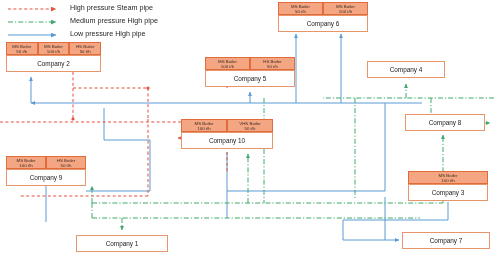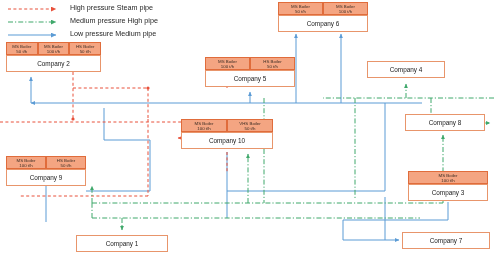--- a/index.html
+++ b/index.html
@@ -119,21 +119,21 @@
         </svg>
       </span>
       <span class="legend-label">Medium pressure High pipe</span>
     </div>
     <div class="legend-row">
       <span class="legend-swatch">
         <svg width="56" height="12" viewBox="0 0 56 12">
           <line x1="2" y1="6" x2="50" y2="6" stroke="#5B9BD5" stroke-width="1.2" marker-end="url(#ar-blue)"></line>
         </svg>
       </span>
-      <span class="legend-label">Low pressure Medium pipe</span>
+      <span class="legend-label">Low pressure High pipe</span>
     </div>
   </div>
 
   <div id="nodes-layer">
       <div class="node" style="left: 6px; top: 42px; width: 95px; height: 30px;">
         <div class="boilers" style="height: 13px;">
           <div class="boiler" style="flex: 1 1 0px;">
             <span class="bname">MS Boiler</span>
             <span class="bcap">50 t/h</span>
           </div>

